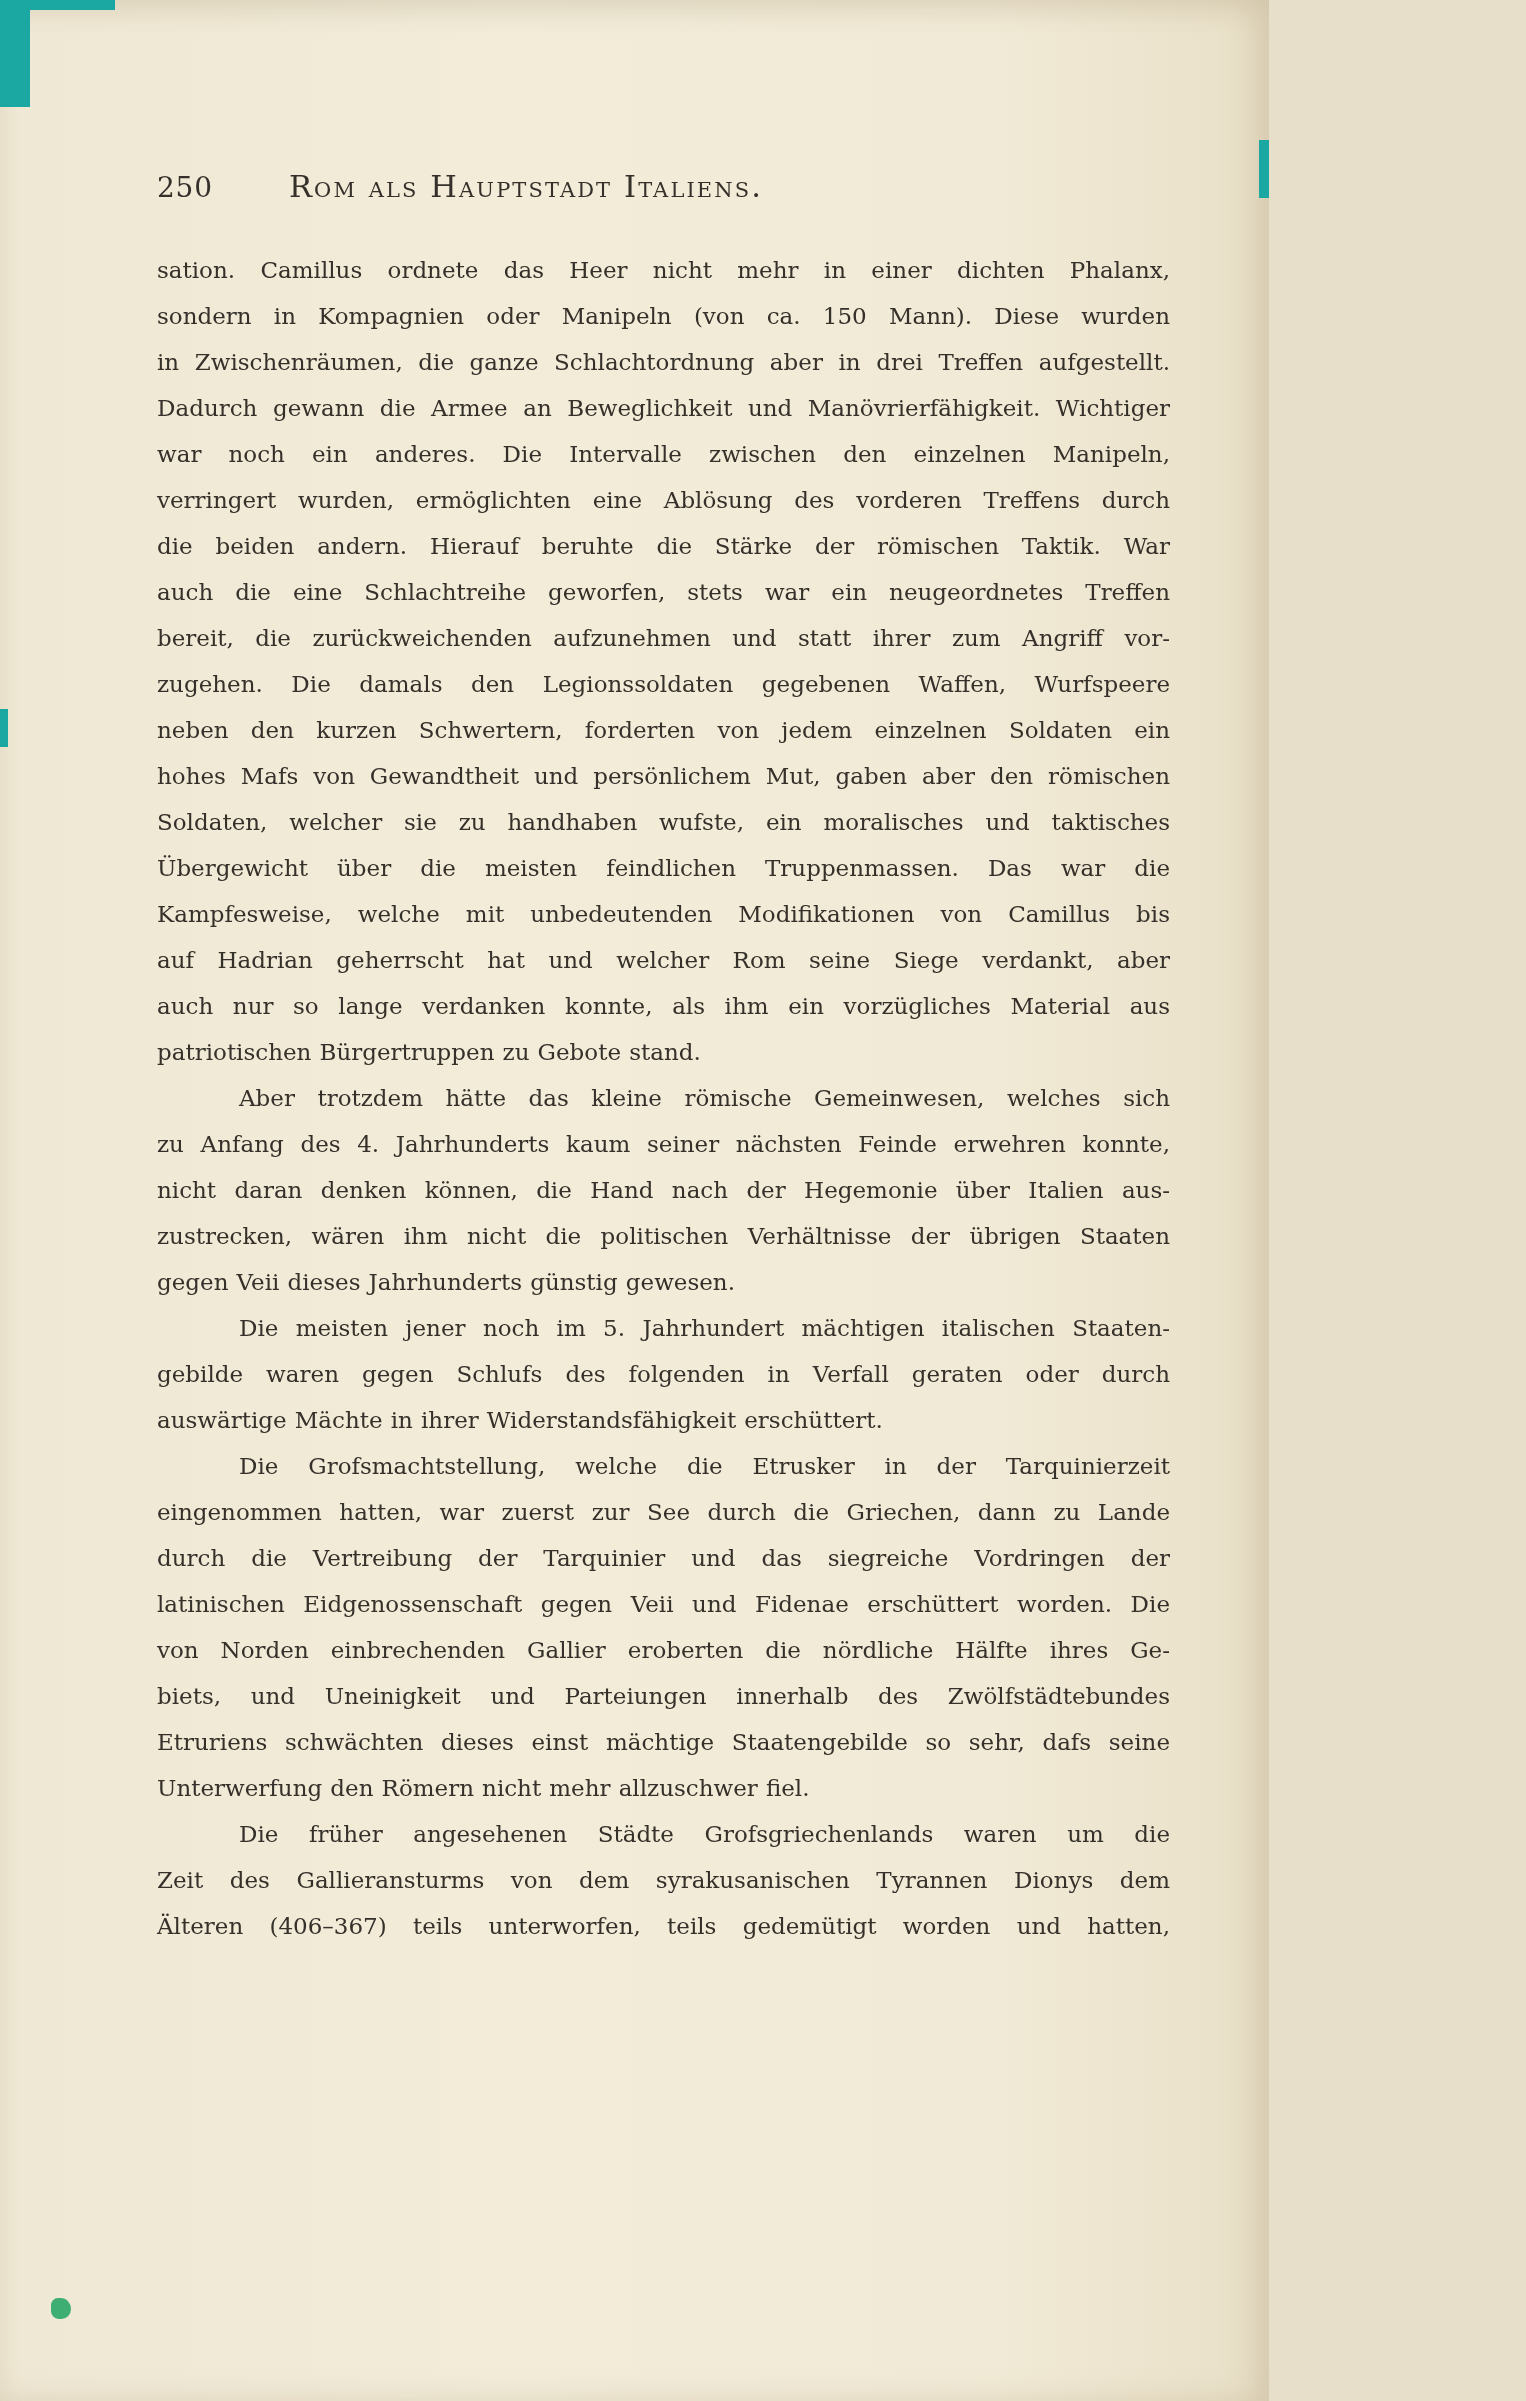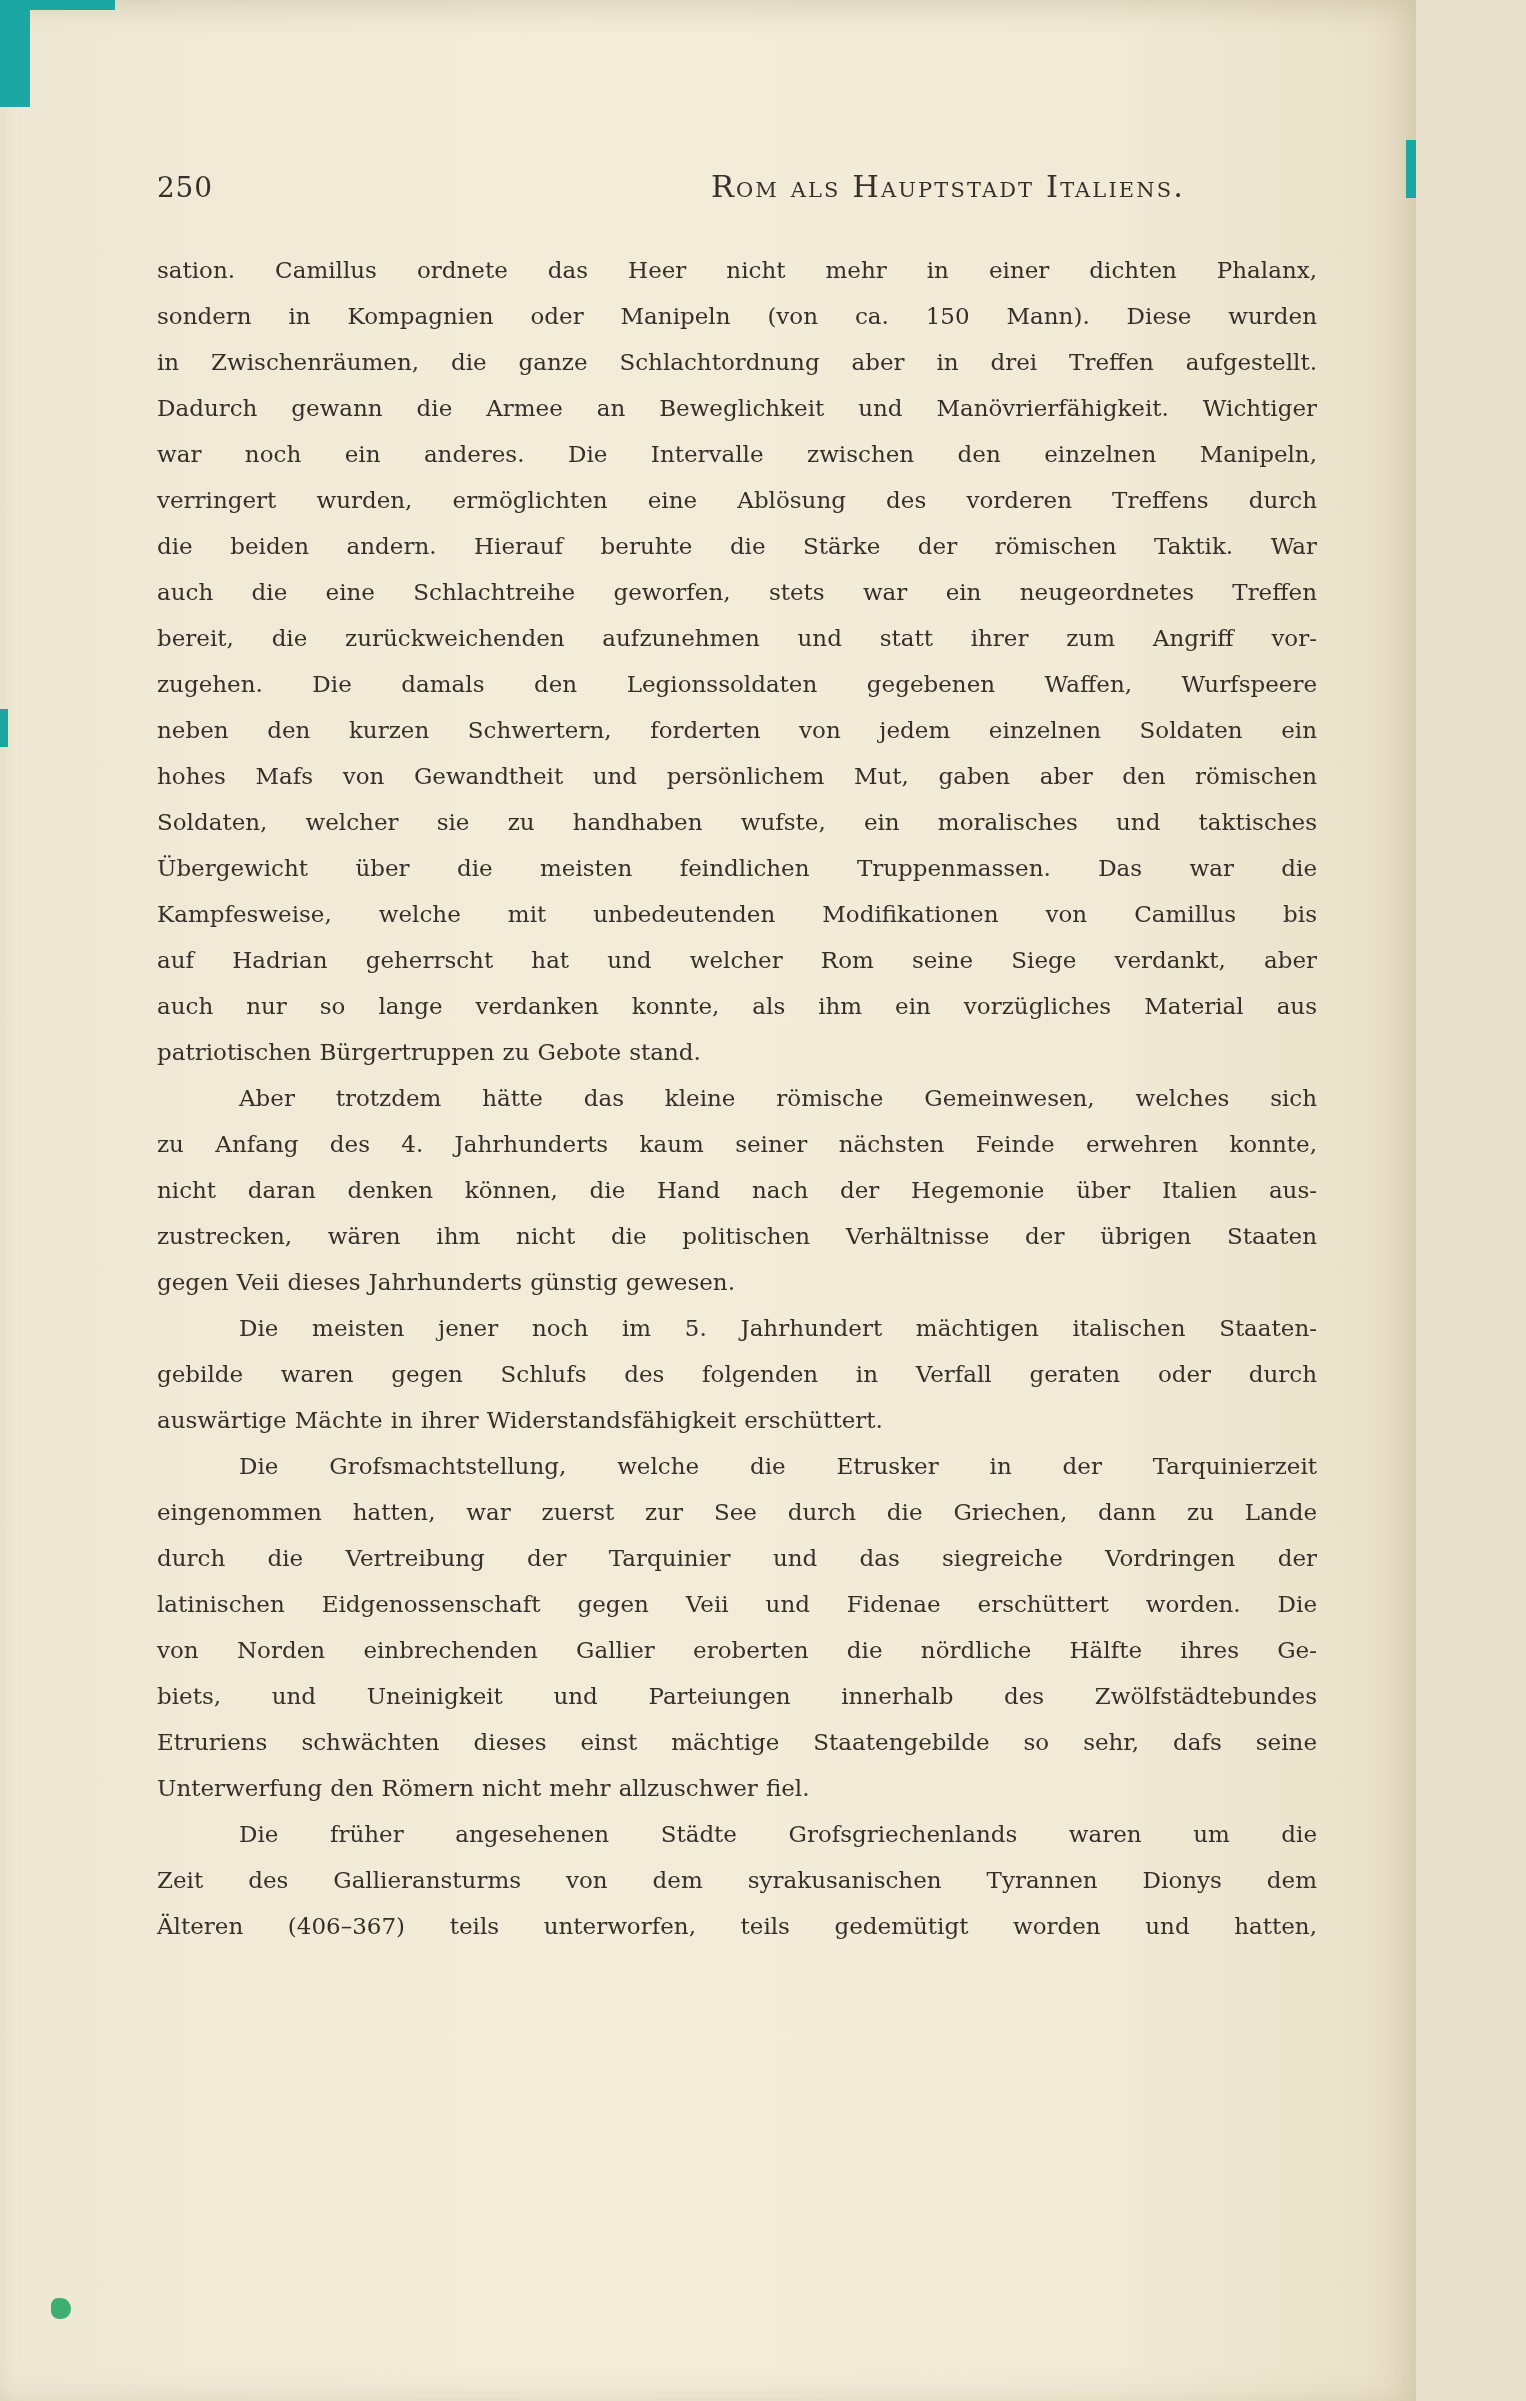--- a/index.html
+++ b/index.html
@@ -2,42 +2,42 @@
 <html style="font-size:13px"><head>
 <meta charset="utf-8">
 <style>
   html, body {
     margin: 0;
     padding: 0;
     background: #e7dfc9;
   }
   .page {
     position: relative;
-    width: 1416px;
+    width: 1269px;
     height: 2401px;
     box-sizing: border-box;
     background: linear-gradient(90deg, #efe8d4 0%, #f2ecd9 40%, #f1ead6 78%, #e9e0c8 100%);
     box-shadow: inset -16.5px 0 33px rgba(150,130,90,0.18), inset 0 11.5px 25px rgba(150,130,90,0.10);
     font-family: "DejaVu Serif", "Liberation Serif", serif;
     color: #35302a;
     padding: 169px 99px 0 157px;
     overflow: hidden;
   }
   .head-row {
     display: grid;
     grid-template-columns: 132px 1fr 132px;
     align-items: baseline;
     margin-bottom: 43px;
   }
   .page-number {
     font-size: 28px;
     letter-spacing: 0.8px;
   }
   .running-header {
-    text-align: right;
+    text-align: left;
     font-variant: small-caps;
     font-size: 30.5px;
     letter-spacing: 2.1px;
   }
   .body-text {
     font-size: 23px;
     line-height: 46px;
   }
   .line {
     text-align: justify;

